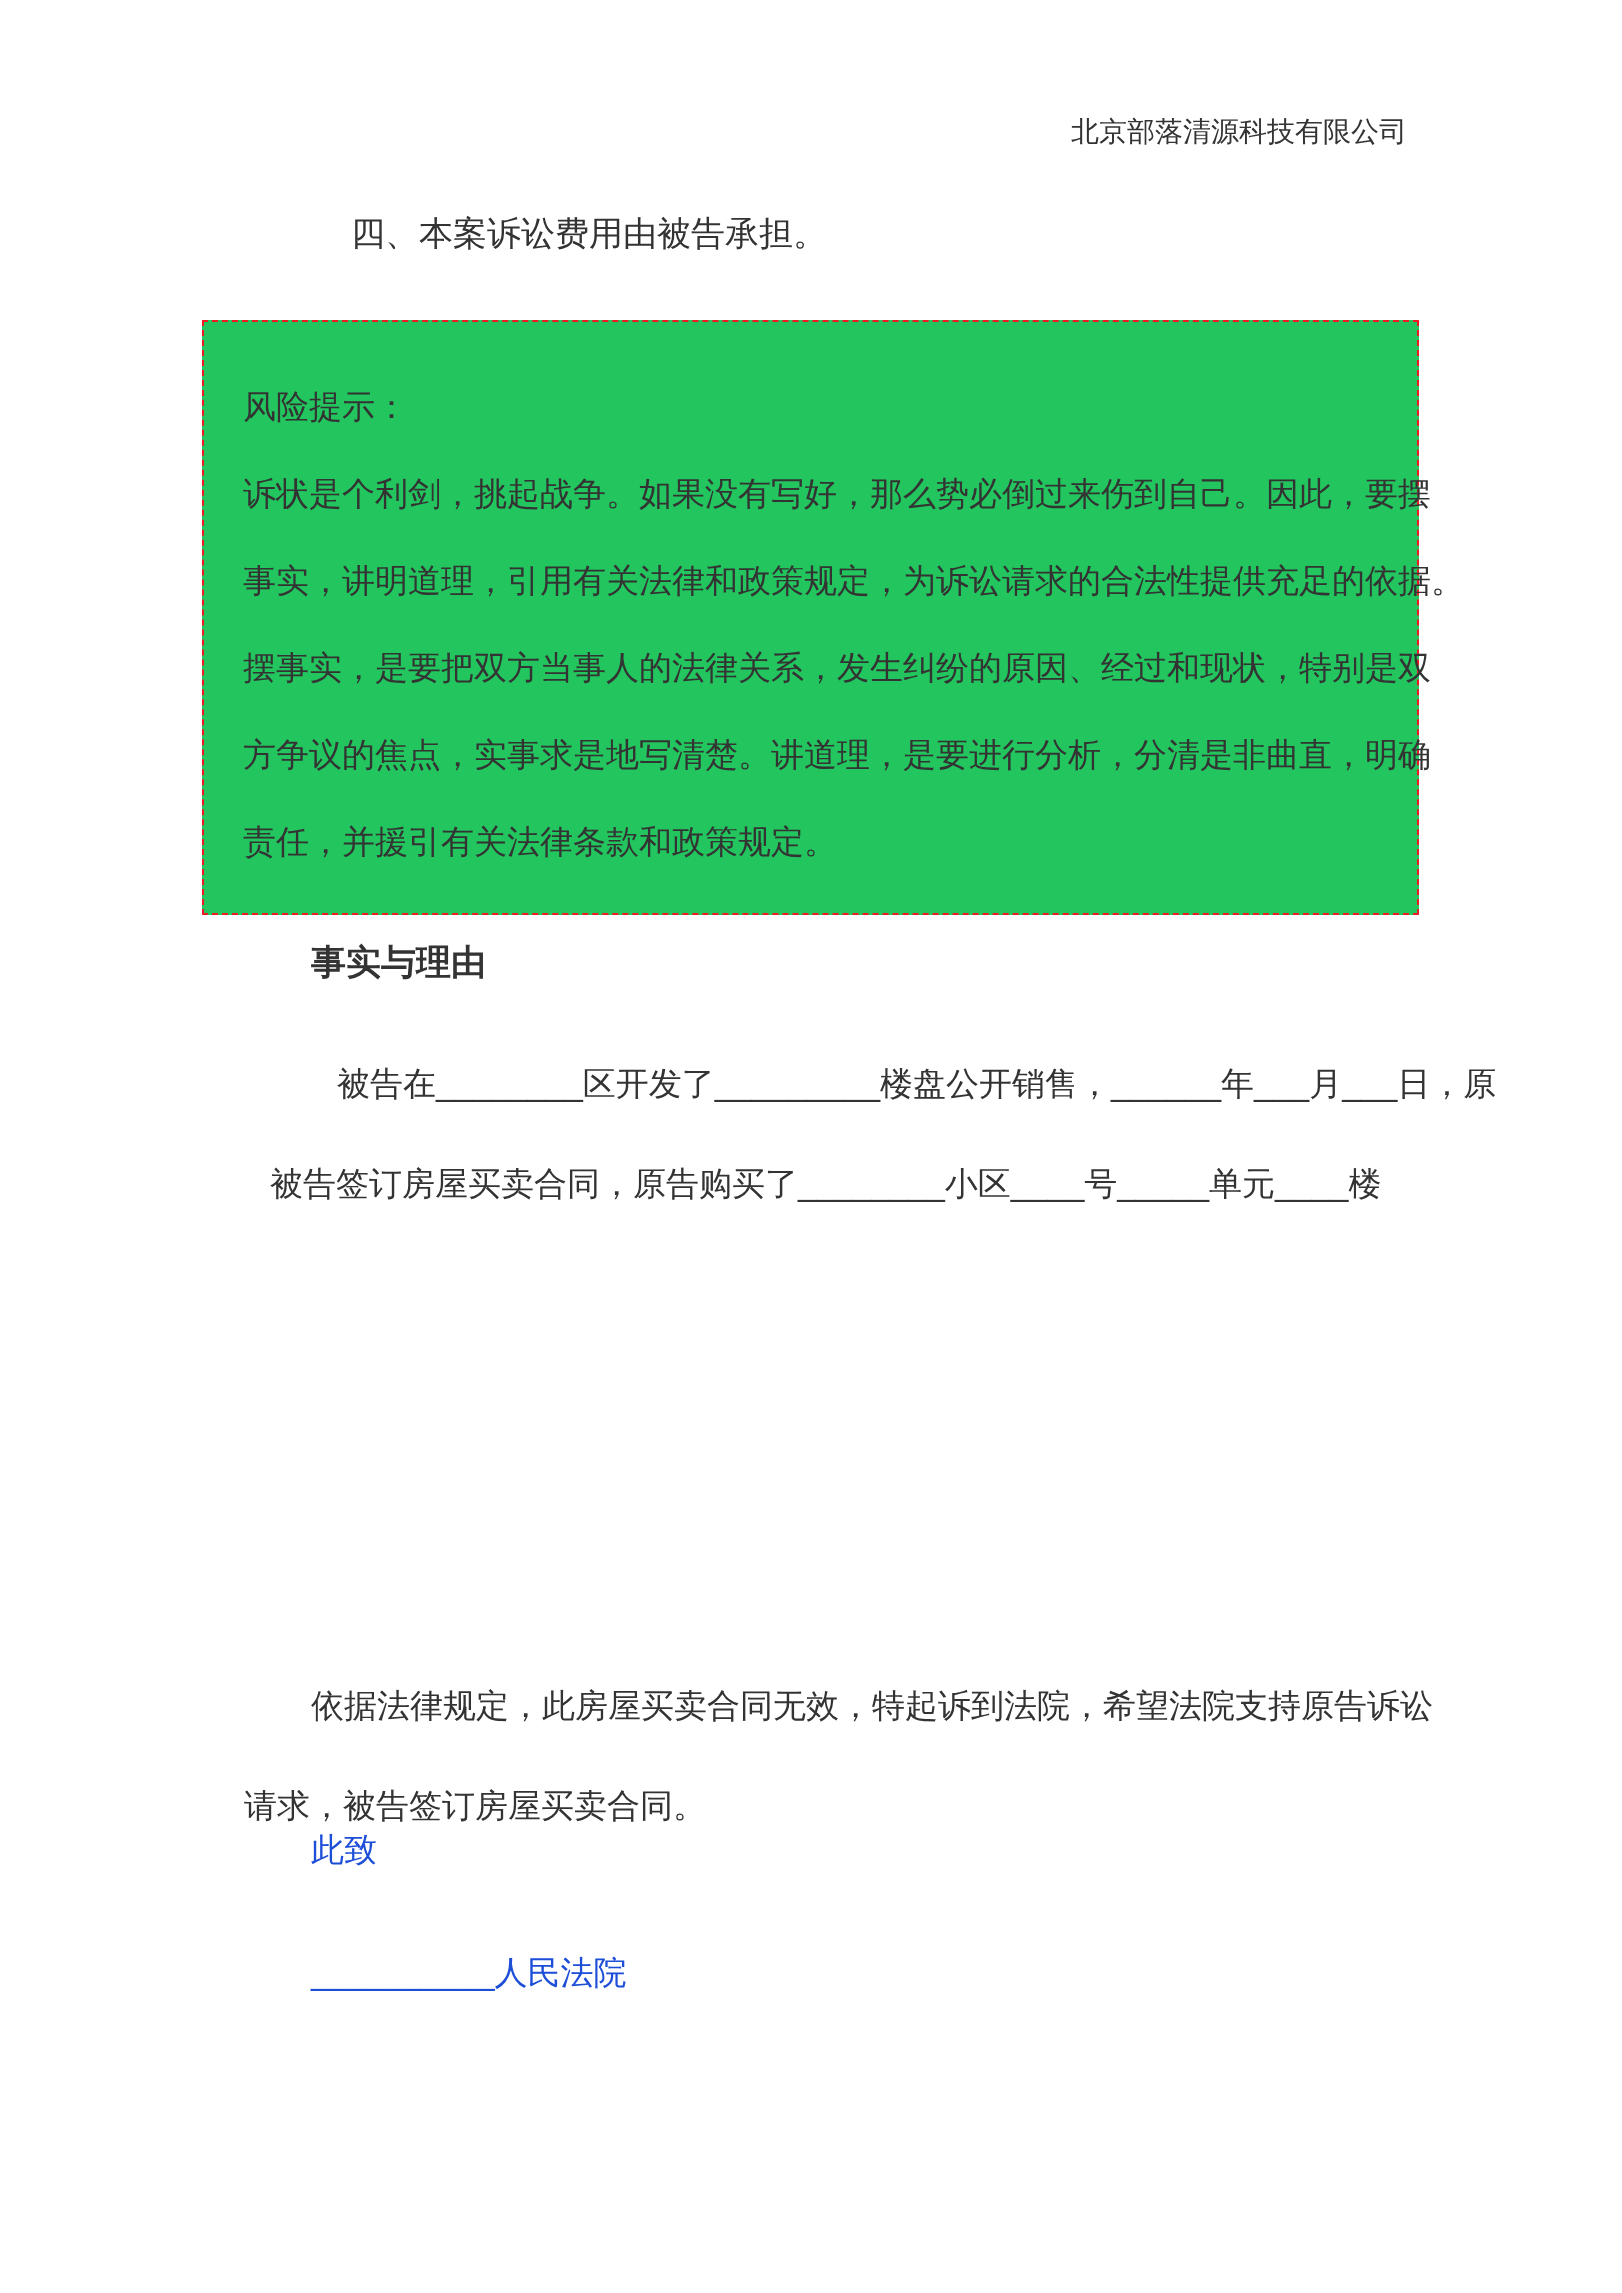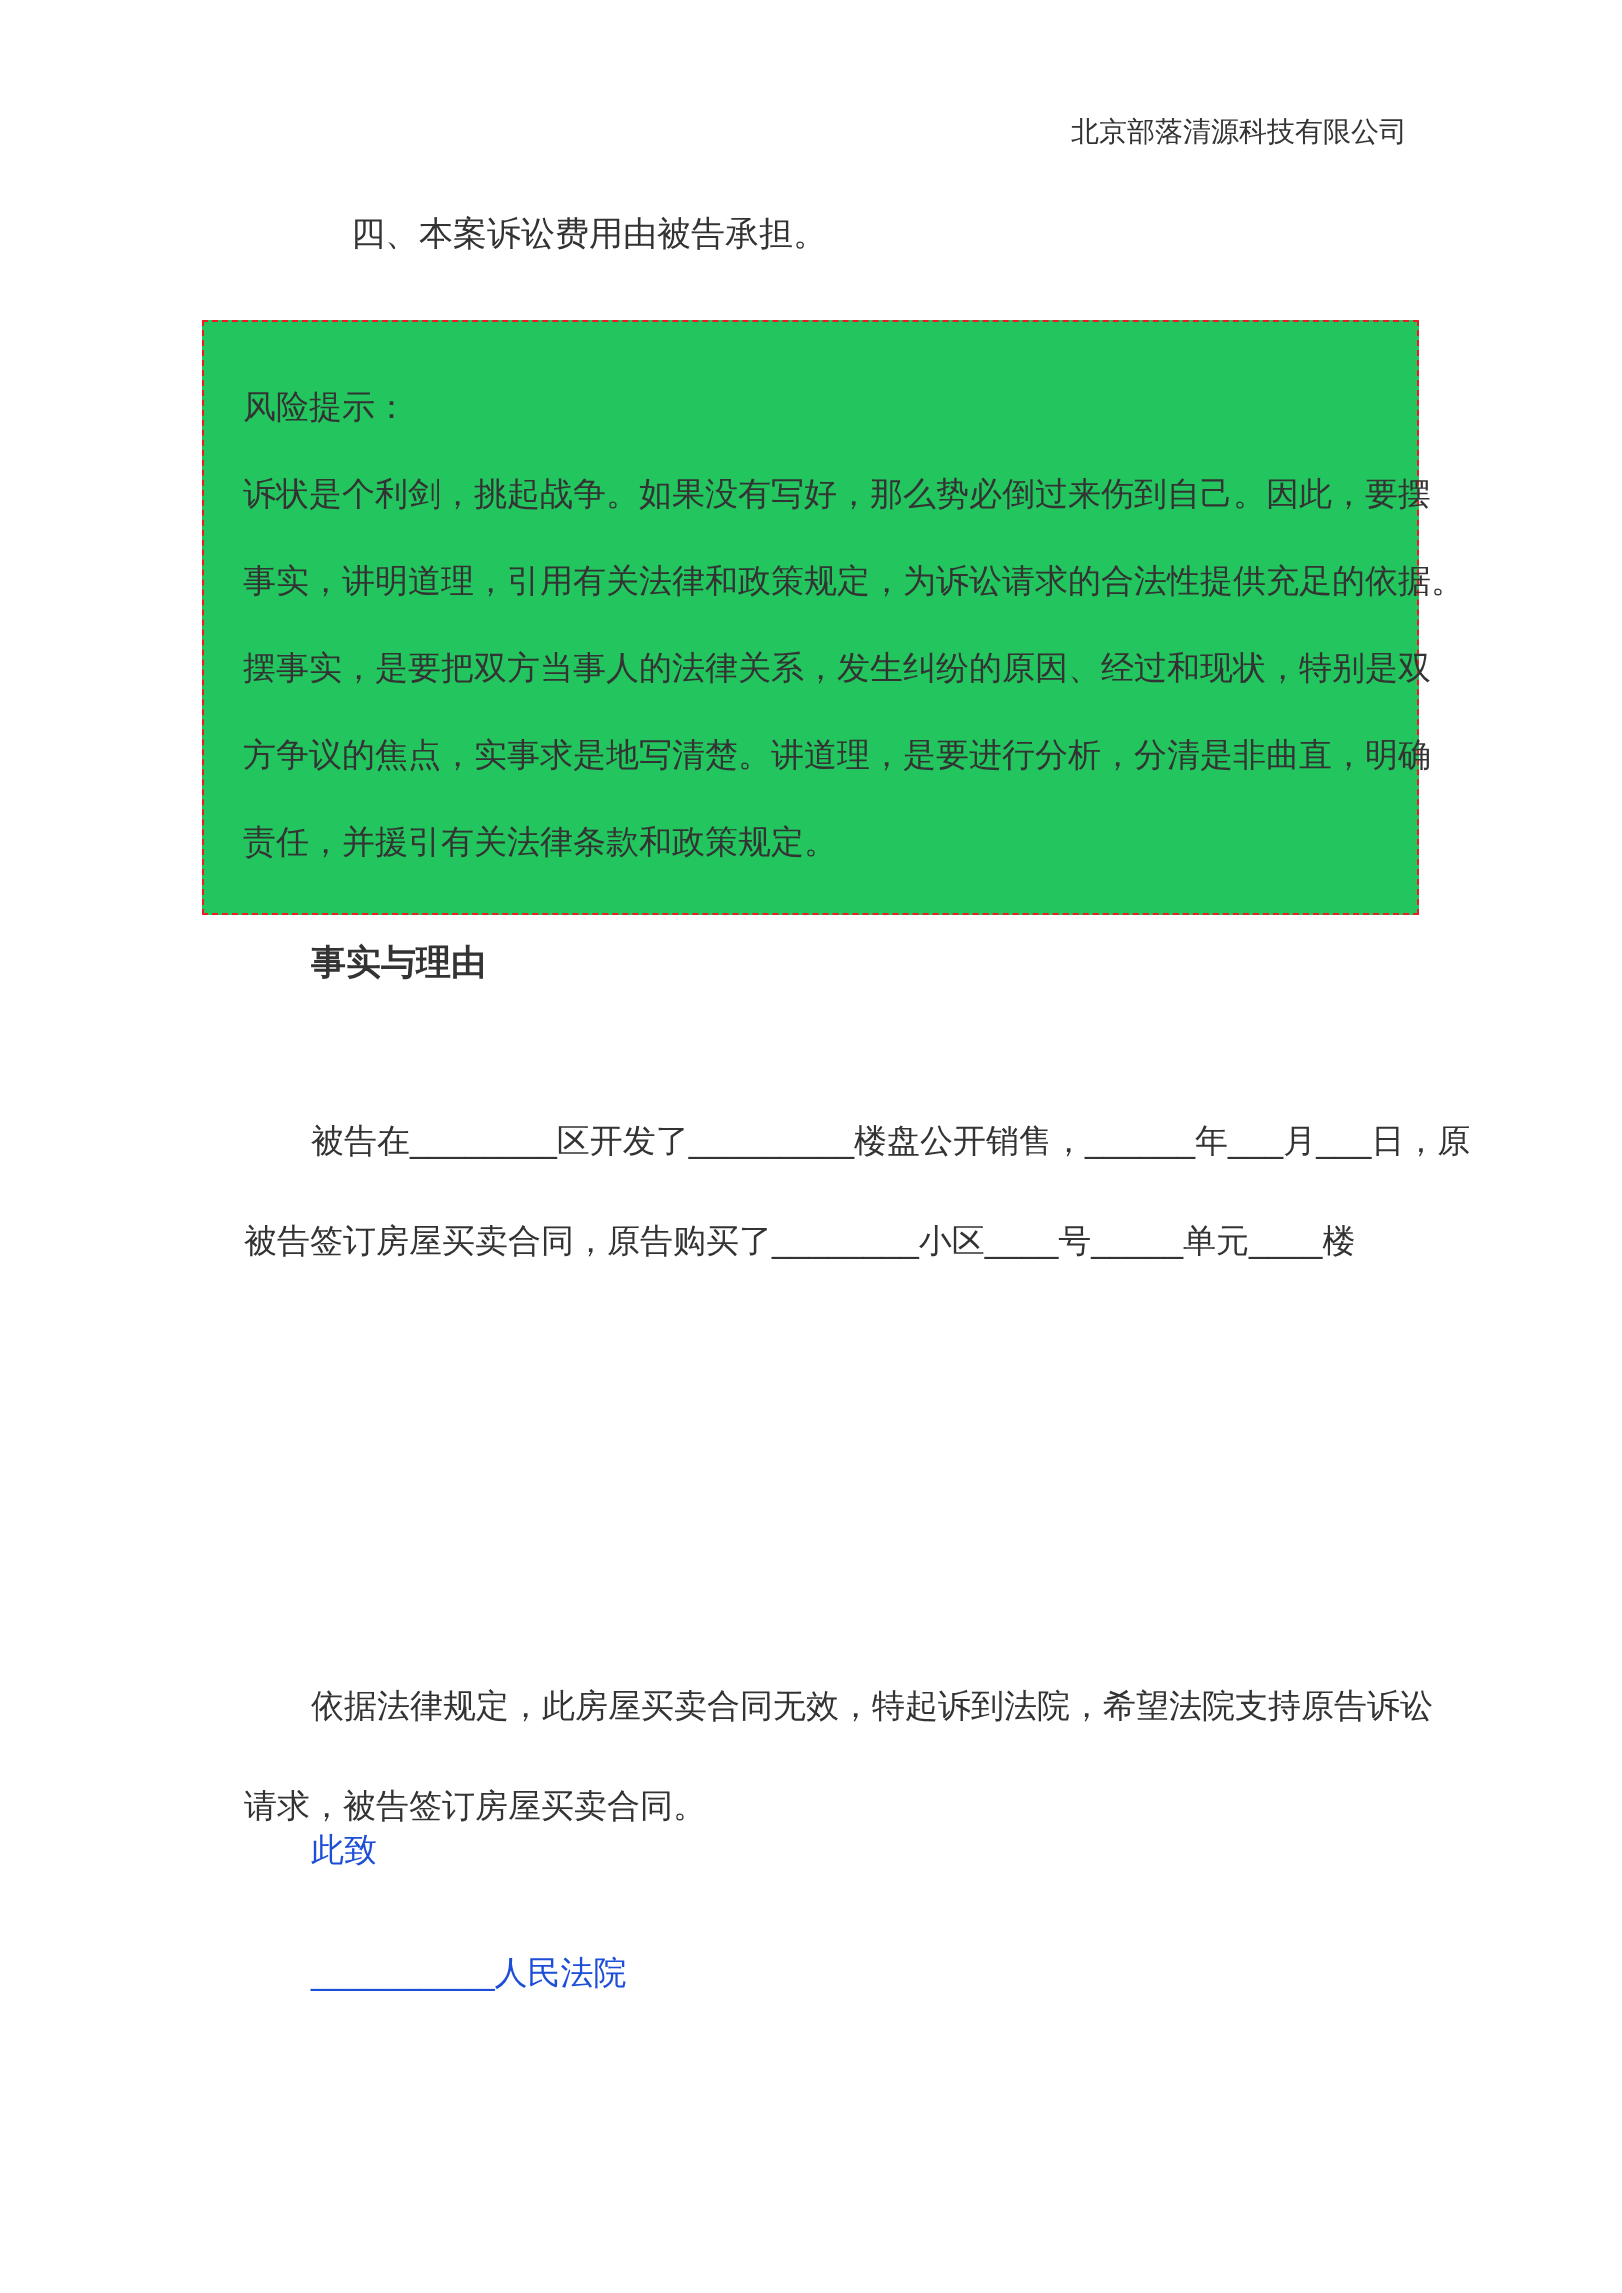--- a/index.html
+++ b/index.html
@@ -68,21 +68,21 @@
   }
   .para .p-line {
     font-size: 33px;
     line-height: 100px;
     white-space: nowrap;
     color: #333333;
   }
   .para .indent {
     padding-left: 67px;
   }
-  .para-1 { top: 1091px; }
+  .para-1 { top: 1034px; margin-left: 26px; }
   .para-2 { top: 1341px; }
   .para-3 { top: 1656px; }
   .closing-salute {
     position: absolute;
     top: 1821px;
     left: 311px;
     font-size: 33px;
     line-height: 58px;
     white-space: nowrap;
   }

